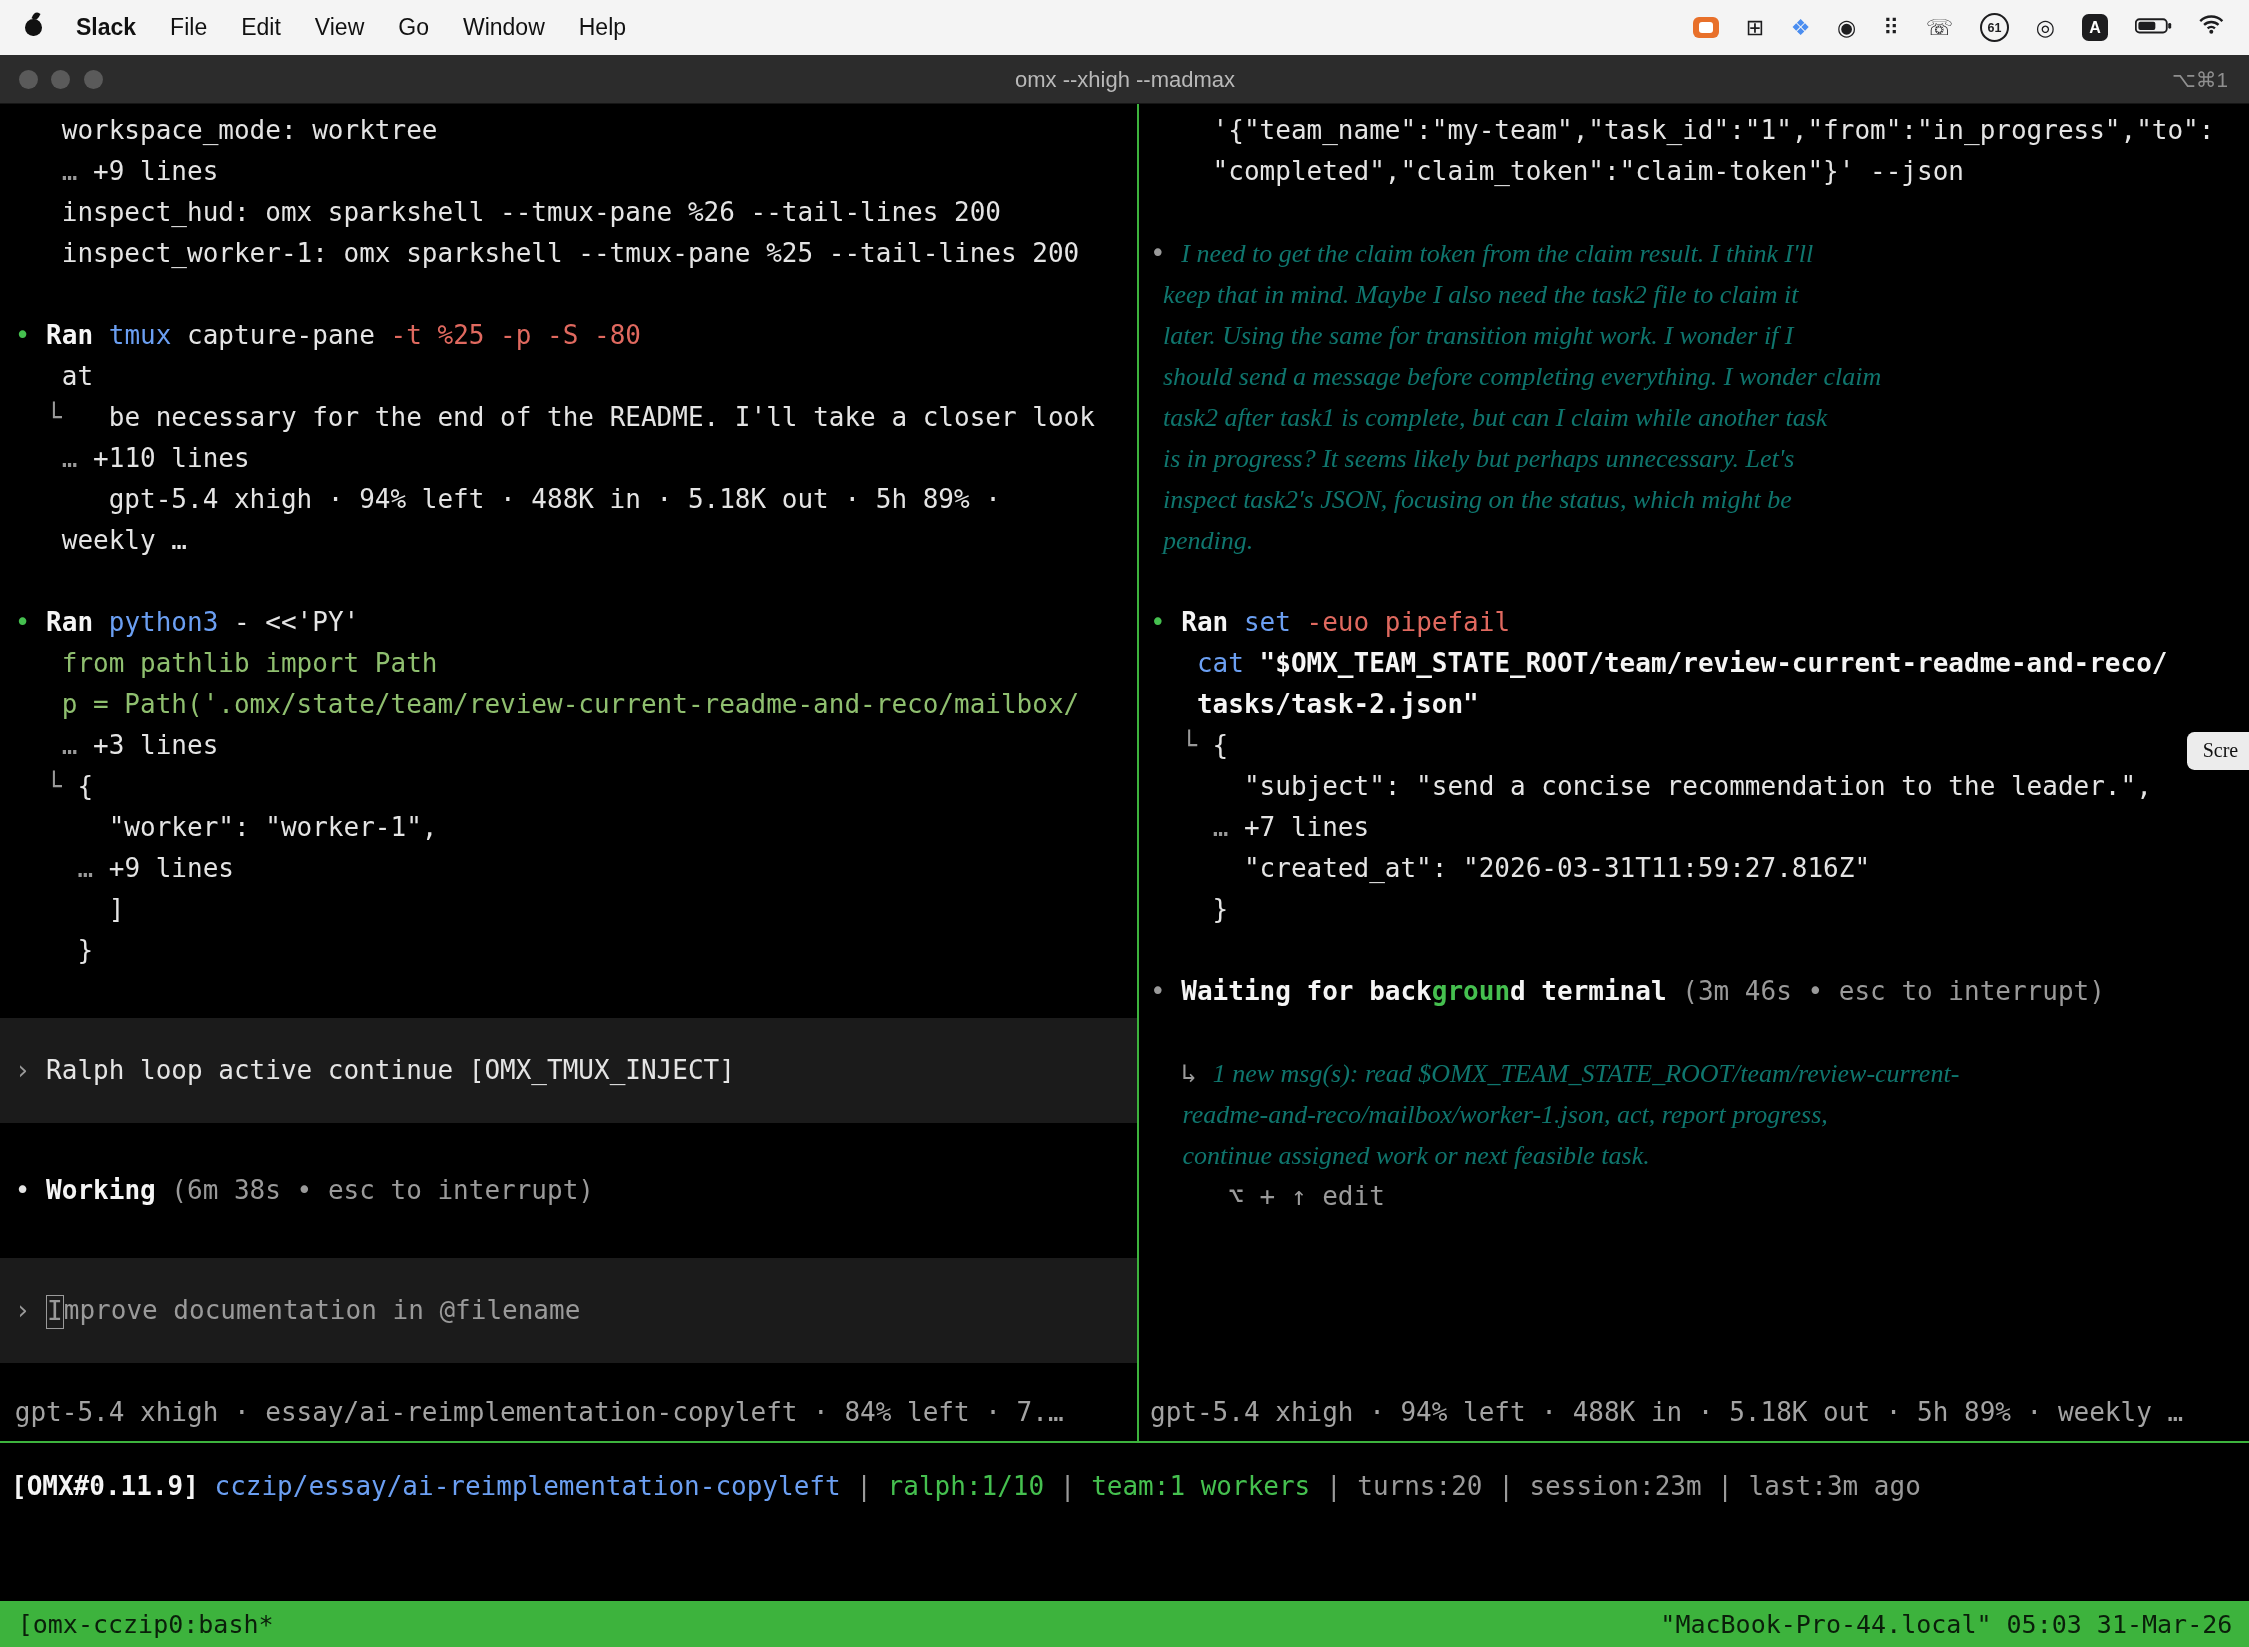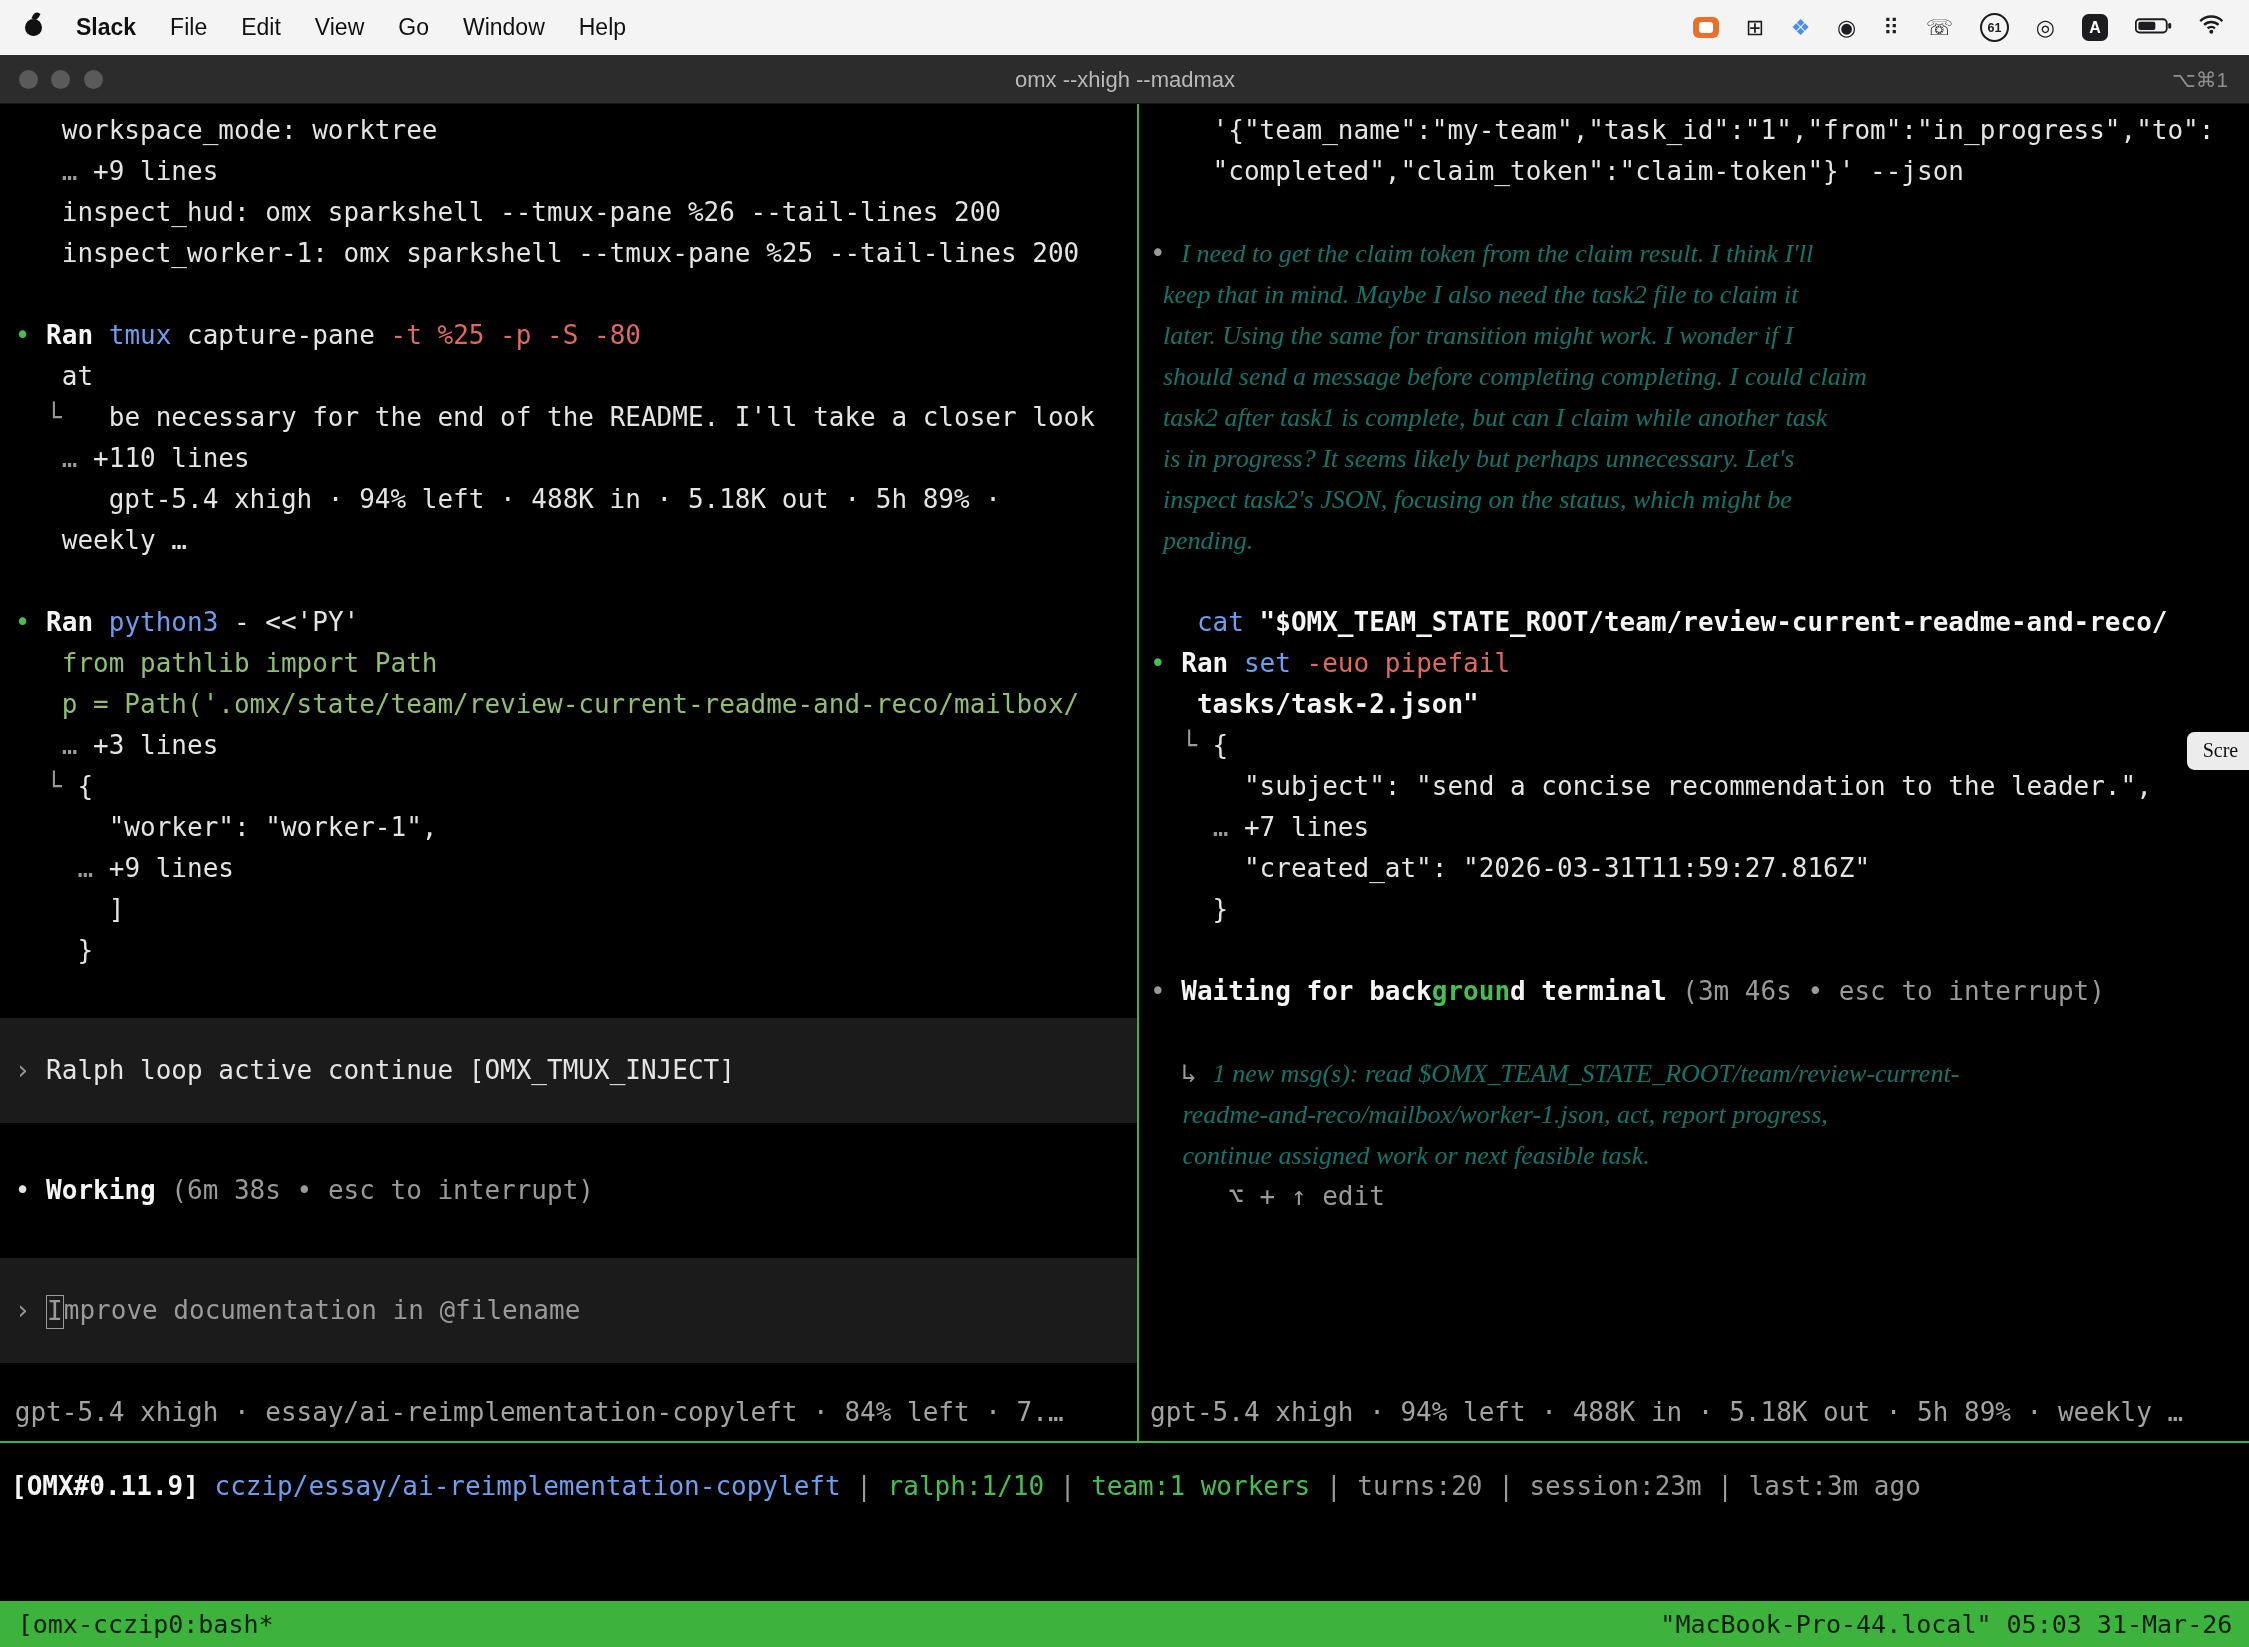--- a/index.html
+++ b/index.html
@@ -164,28 +164,28 @@
   </div>
 
   <div class="pane right">
     <div>
         <div class="trow"><span class="c-fg">    '{"team_name":"my-team","task_id":"1","from":"in_progress","to":</span></div>
         <div class="trow"><span class="c-fg">    "completed","claim_token":"claim-token"}' --json</span></div>
         <div class="trow">&nbsp;</div>
         <div class="trow"><span class="c-dim">• </span><span class="c-think">I need to get the claim token from the claim result. I think I'll</span></div>
         <div class="trow"><span class="c-think">  keep that in mind. Maybe I also need the task2 file to claim it</span></div>
         <div class="trow"><span class="c-think">  later. Using the same for transition might work. I wonder if I</span></div>
-        <div class="trow"><span class="c-think">  should send a message before completing completing. I could claim</span></div>
+        <div class="trow"><span class="c-think">  should send a message before completing everything. I wonder claim</span></div>
         <div class="trow"><span class="c-think">  task2 after task1 is complete, but can I claim while another task</span></div>
         <div class="trow"><span class="c-think">  is in progress? It seems likely but perhaps unnecessary. Let's</span></div>
         <div class="trow"><span class="c-think">  inspect task2's JSON, focusing on the status, which might be</span></div>
         <div class="trow"><span class="c-think">  pending.</span></div>
         <div class="trow">&nbsp;</div>
+        <div class="trow"><span class="c-green">• </span><span class="c-bold">Ran </span><span class="c-blue">set </span><span class="c-red">-euo pipefail</span></div>
         <div class="trow"><span class="c-fg">   </span><span class="c-blue">cat </span><span class="c-bold">"$OMX_TEAM_STATE_ROOT/team/review-current-readme-and-reco/</span></div>
-        <div class="trow"><span class="c-green">• </span><span class="c-bold">Ran </span><span class="c-blue">set </span><span class="c-red">-euo pipefail</span></div>
         <div class="trow"><span class="c-fg">   </span><span class="c-bold">tasks/task-2.json"</span></div>
         <div class="trow"><span class="c-fg">  </span><span class="c-dim">└</span><span class="c-fg"> {</span></div>
         <div class="trow"><span class="c-fg">      "subject": "send a concise recommendation to the leader.",</span></div>
         <div class="trow"><span class="c-fg">    </span><span class="c-dim">…</span><span class="c-fg"> +7 lines</span></div>
         <div class="trow"><span class="c-fg">      "created_at": "2026-03-31T11:59:27.816Z"</span></div>
         <div class="trow"><span class="c-fg">    }</span></div>
         <div class="trow">&nbsp;</div>
         <div class="trow"><span class="c-dim">• </span><span class="c-bold">Waiting for back</span><span class="c-boldgreen">groun</span><span class="c-bold">d terminal </span><span class="c-dim">(3m 46s • esc to interrupt)</span></div>
         <div class="trow">&nbsp;</div>
         <div class="trow"><span class="c-dim">  ↳ </span><span class="c-think">1 new msg(s): read $OMX_TEAM_STATE_ROOT/team/review-current-</span></div>

